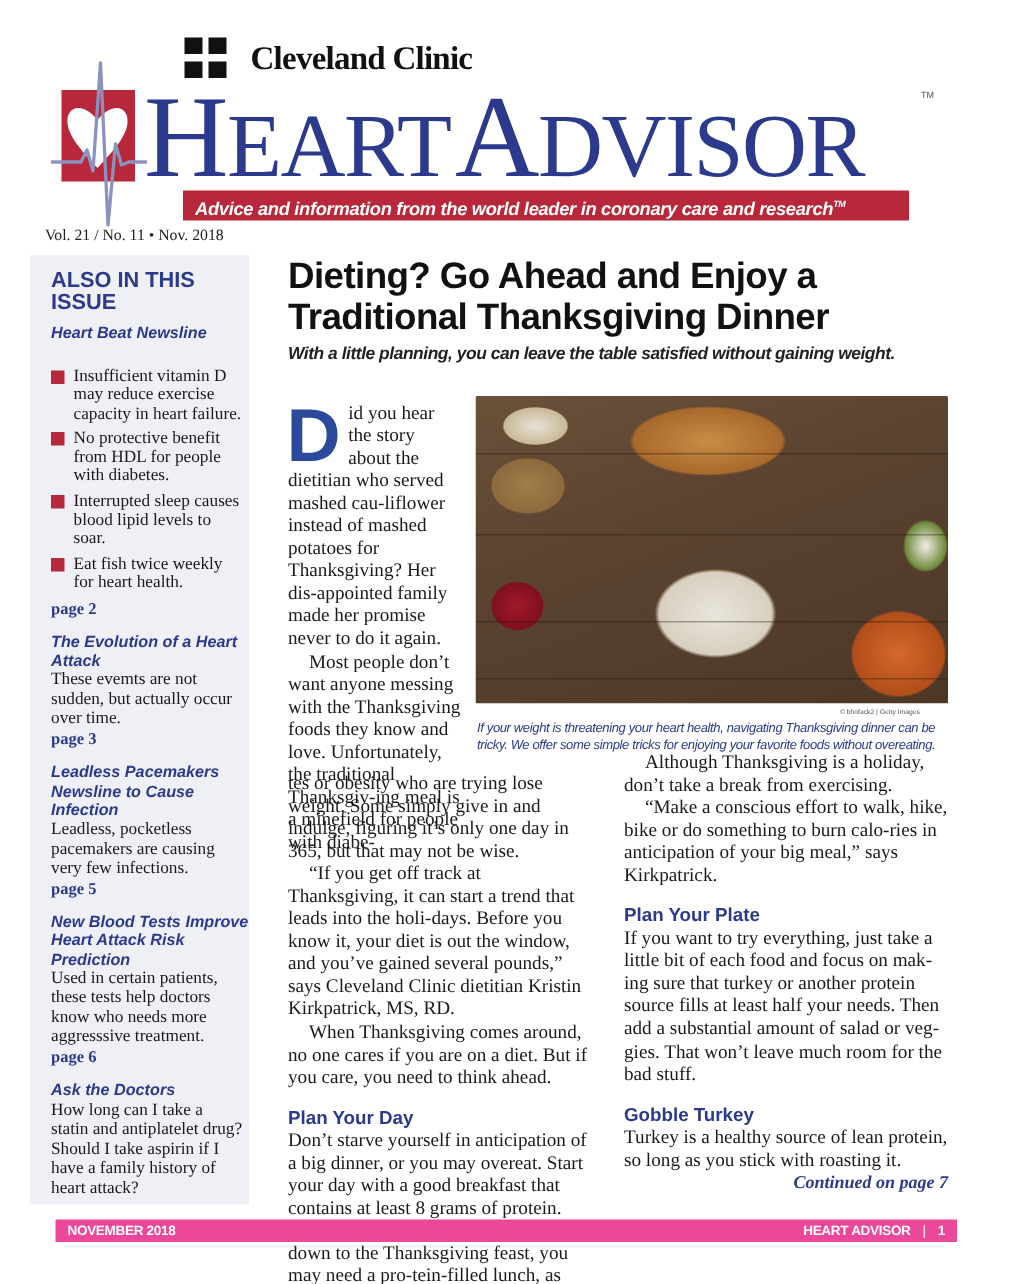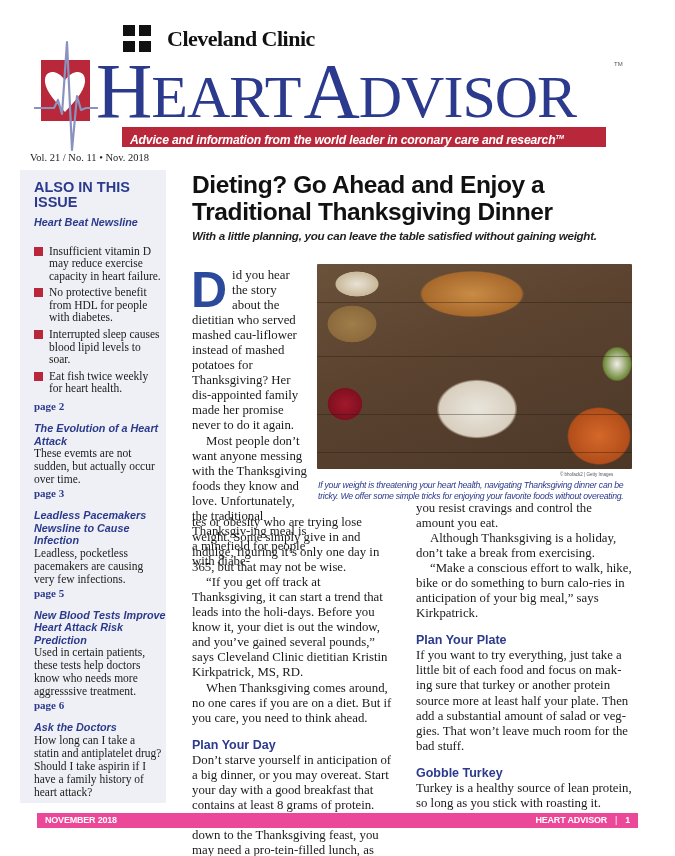--- a/index.html
+++ b/index.html
@@ -171,25 +171,24 @@
 
 <div class="col1-bottom body-text">
   <p class="noindent">tes or obesity who are trying lose weight. Some simply give in and indulge, figuring it’s only one day in 365, but that may not be wise.</p>
   <p>“If you get off track at Thanksgiving, it can start a trend that leads into the holi-days. Before you know it, your diet is out the window, and you’ve gained several pounds,” says Cleveland Clinic dietitian Kristin Kirkpatrick, MS, RD.</p>
   <p>When Thanksgiving comes around, no one cares if you are on a diet. But if you care, you need to think ahead.</p>
   <div class="subhead">Plan Your Day</div>
   <p class="noindent">Don’t starve yourself in anticipation of a big dinner, or you may overeat. Start your day with a good breakfast that contains at least 8 grams of protein. Depending on when you will be sitting down to the Thanksgiving feast, you may need a pro-tein-filled lunch, as well. This will help</p>
 </div>
 
 <div class="col2 body-text">
-  <p class="noindent">you resist cravings and control the amount you eat.</p>
   <p>Although Thanksgiving is a holiday, don’t take a break from exercising.</p>
   <p>“Make a conscious effort to walk, hike, bike or do something to burn calo-ries in anticipation of your big meal,” says Kirkpatrick.</p>
   <div class="subhead">Plan Your Plate</div>
-  <p class="noindent">If you want to try everything, just take a little bit of each food and focus on mak-ing sure that turkey or another protein source more at least half your plate. Then add a substantial amount of salad or veg-gies. That won’t leave much room for the bad stuff.</p>
+  <p class="noindent">If you want to try everything, just take a little bit of each food and focus on mak-ing sure that turkey or another protein source fills at least half your needs. Then add a substantial amount of salad or veg-gies. That won’t leave much room for the bad stuff.</p>
   <div class="subhead">Gobble Turkey</div>
   <p class="noindent">Turkey is a healthy source of lean protein, so long as you stick with roasting it.</p>
   <div class="continued">Continued on page 7</div>
 </div>
 
 <footer class="footer">
   <span>NOVEMBER 2018</span>
   <span>
     <span>HEART ADVISOR</span><span class="sep">|</span><span>1</span>
   </span>

